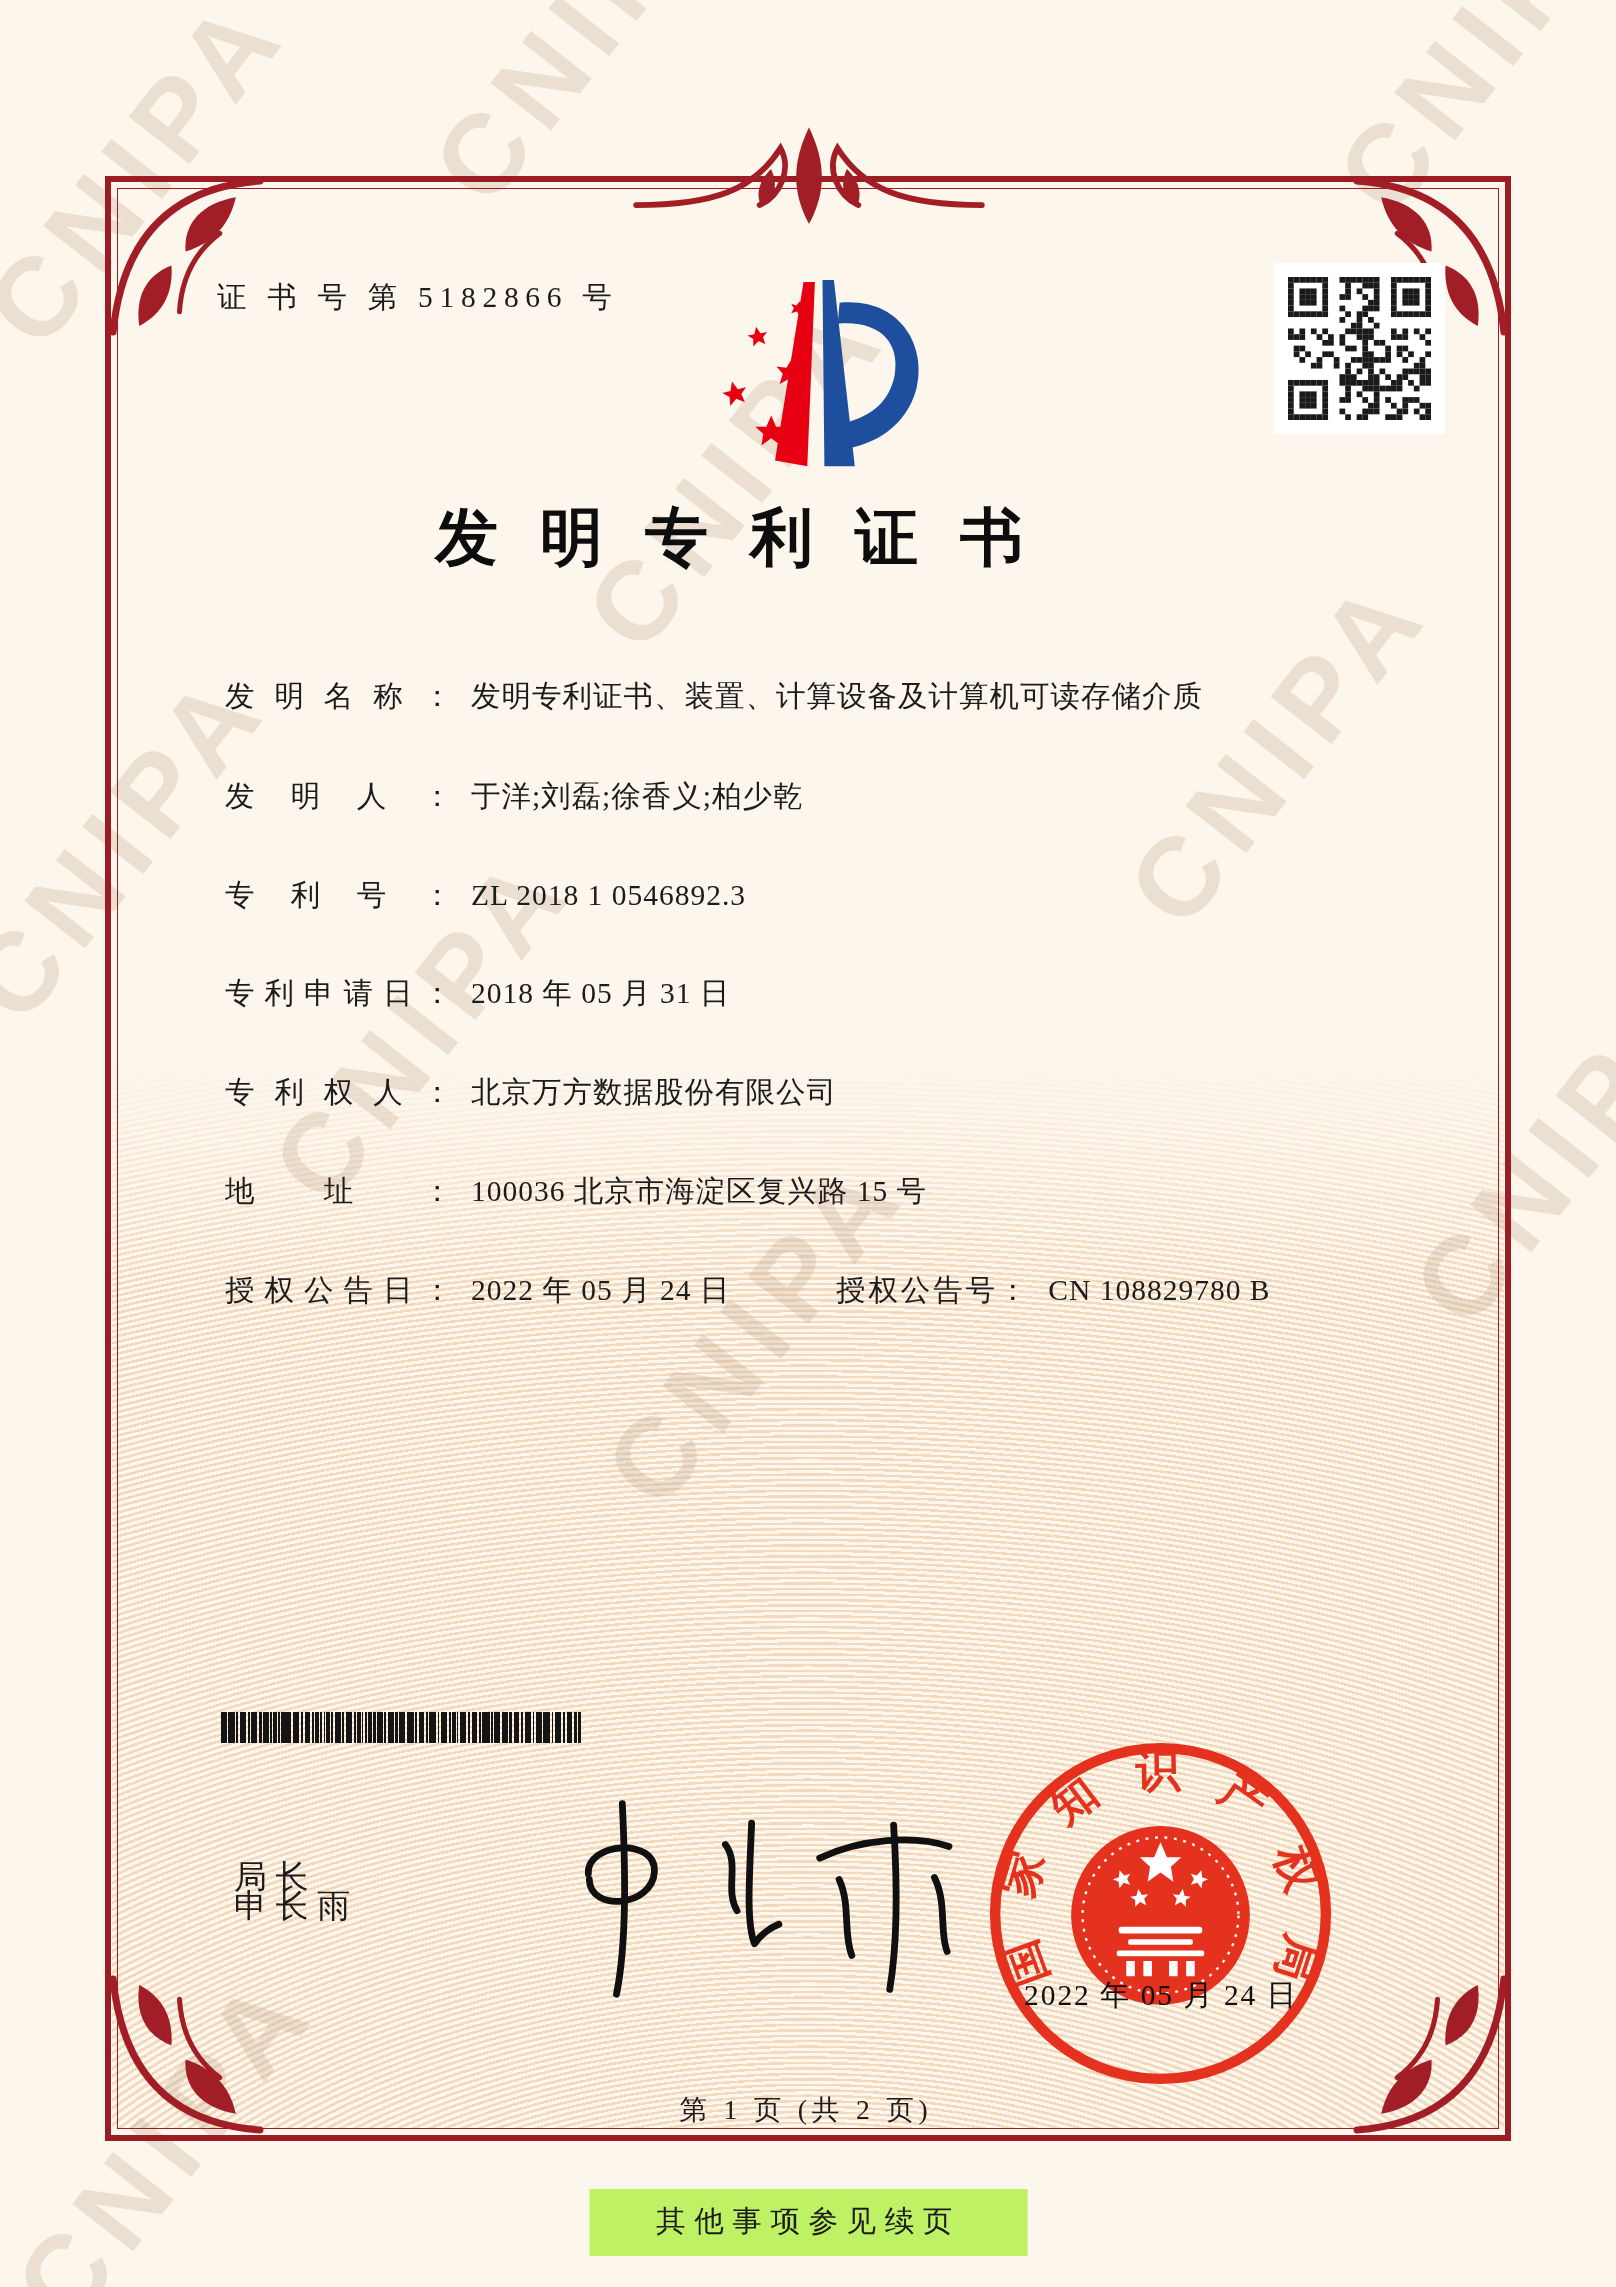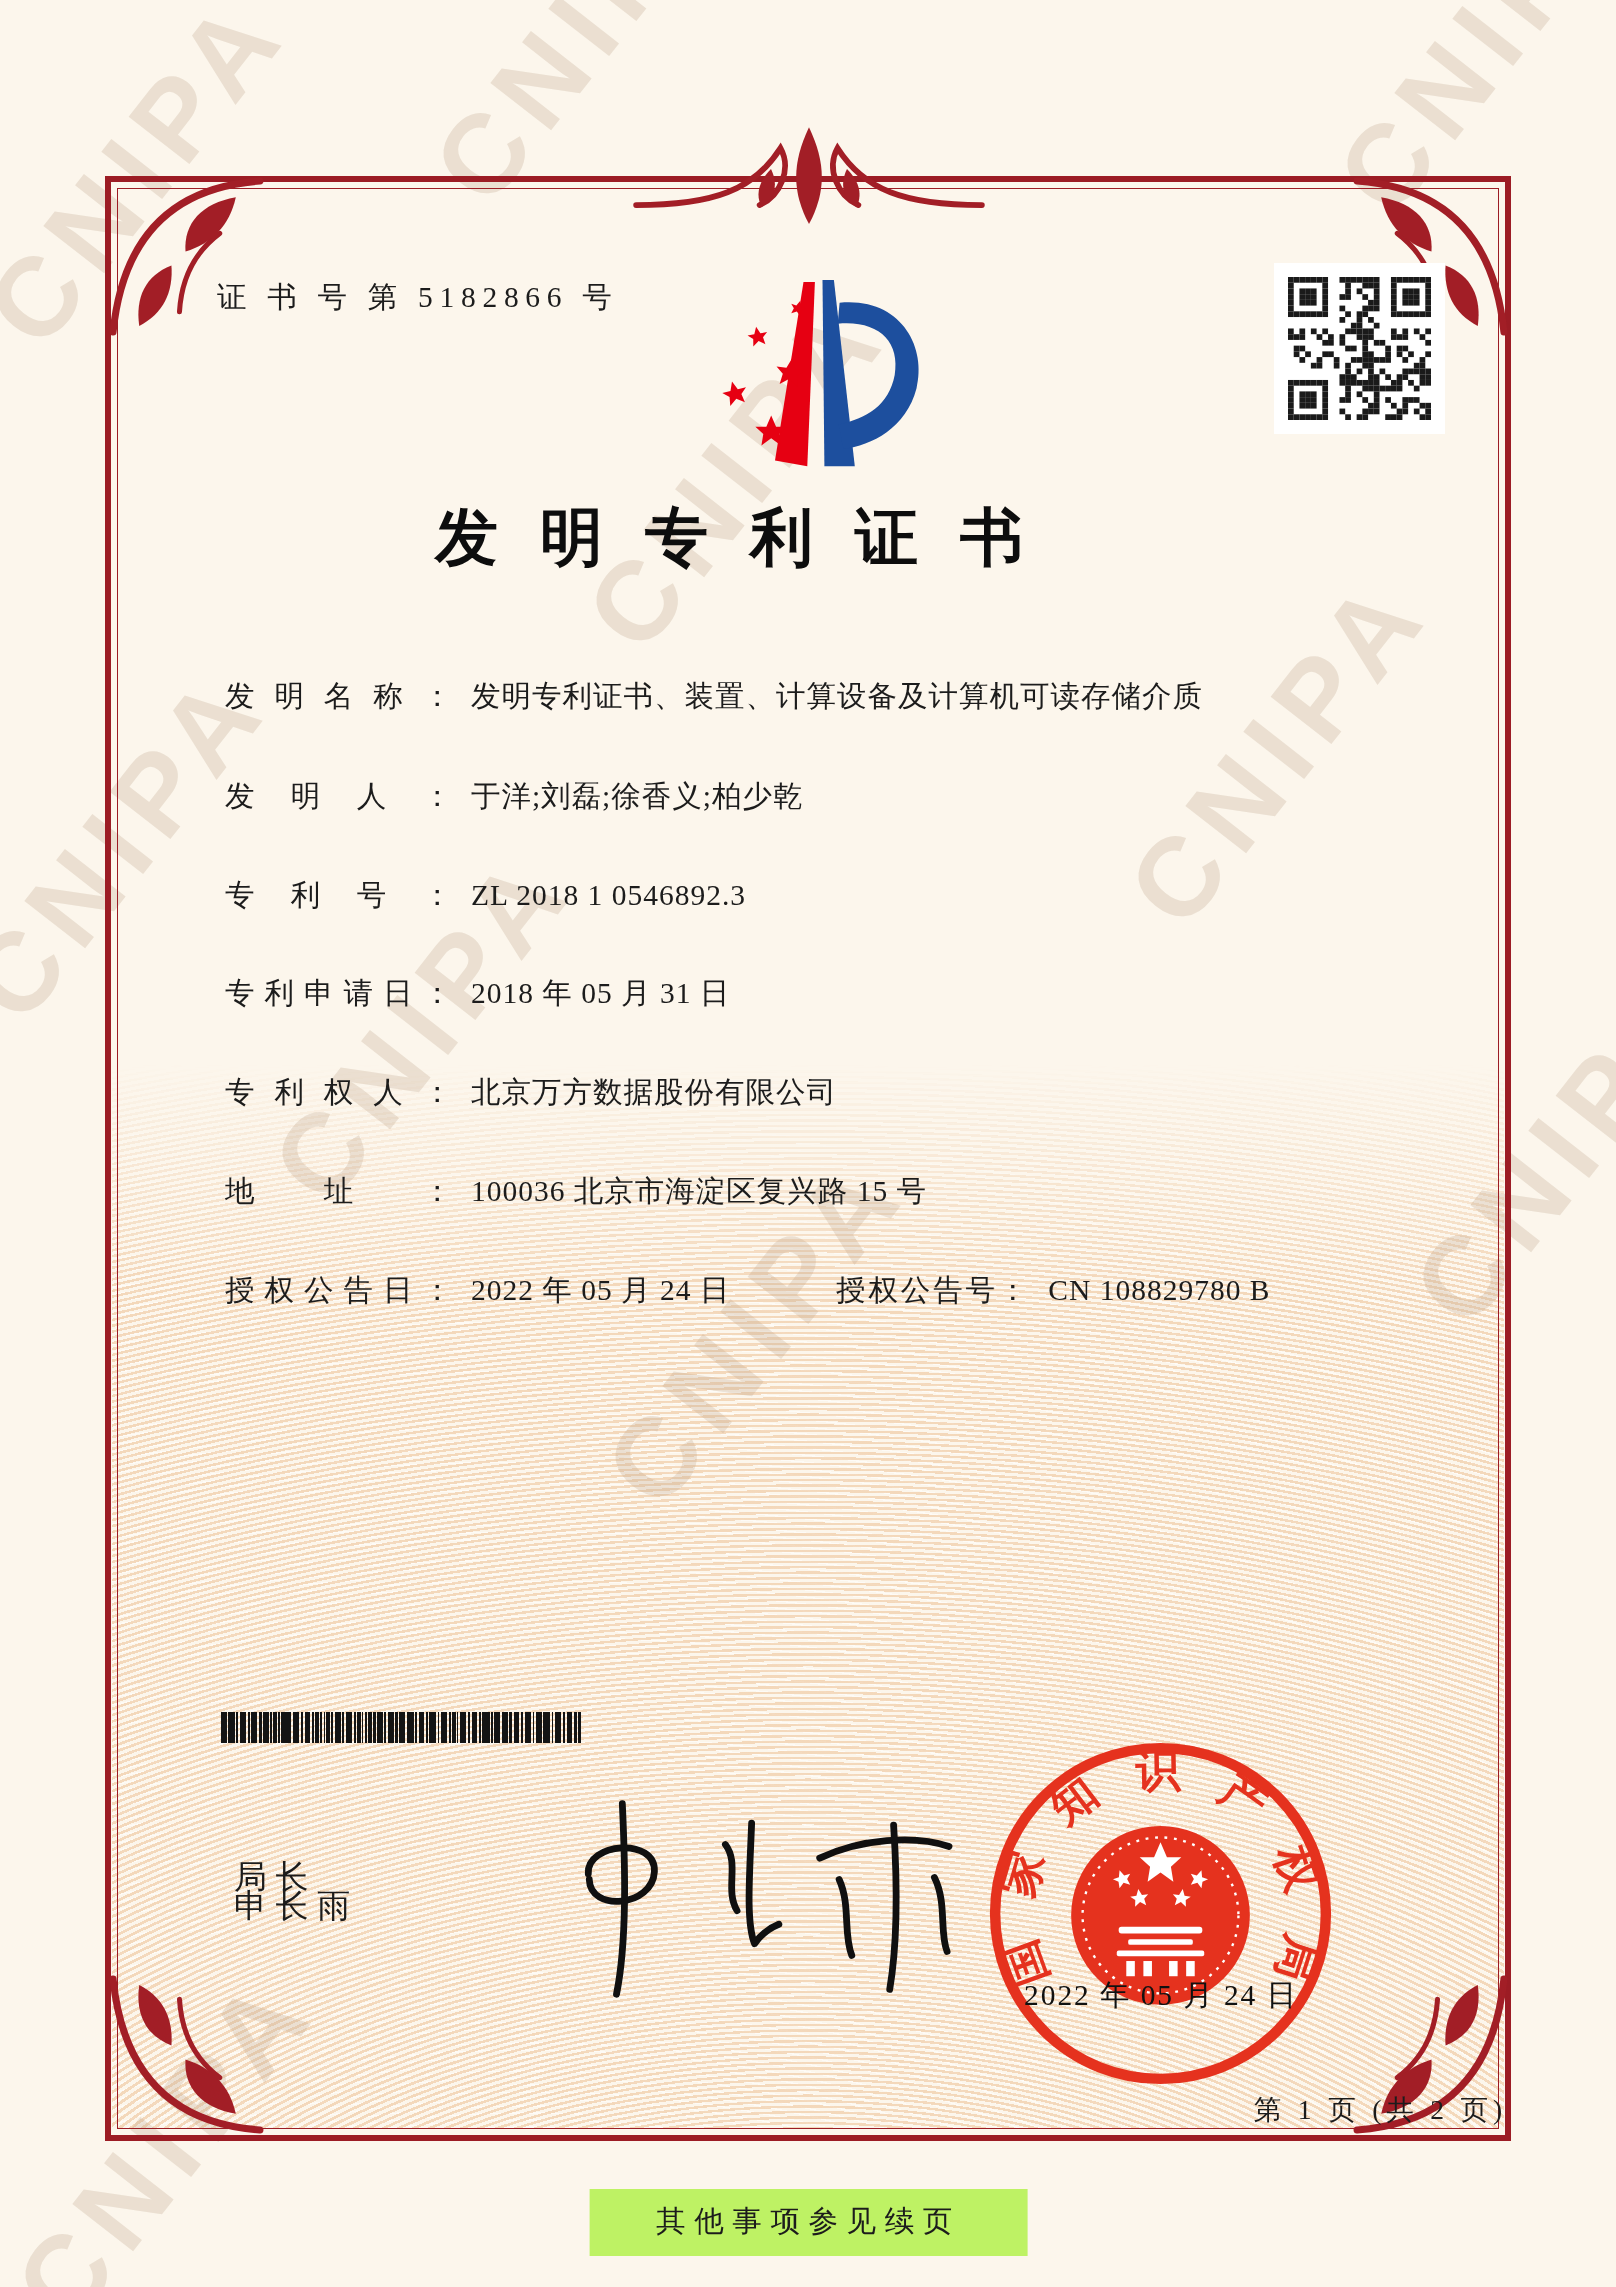--- a/index.html
+++ b/index.html
@@ -42,21 +42,21 @@
       background:
         repeating-linear-gradient(90deg,#141414 0 1.9px,transparent 1.9px 3.8px),
         repeating-linear-gradient(90deg,#141414 0 3.8px,transparent 3.8px 10.5px),
         repeating-linear-gradient(90deg,#141414 0 1px,transparent 1px 6.7px);}
   .director,.directorname{position:absolute;left:234px;font-size:33px;letter-spacing:8.6px;z-index:4;}
   .director{top:1855px}.directorname{top:1884px}
   .signature{position:absolute;left:528px;top:1788px;width:457px;height:219px;z-index:5;}
   .seal{position:absolute;left:978px;top:1731px;width:365px;height:365px;z-index:6;}
   .sealdate{position:absolute;left:989px;top:1976px;width:344px;text-align:center;
             font-size:29.5px;letter-spacing:1.9px;color:#111;z-index:7;}
-  .pageinfo{position:absolute;left:105px;top:2091px;width:1402px;text-align:right;
+  .pageinfo{position:absolute;left:105px;top:2091px;width:1402px;text-align:center;
             font-size:27.6px;letter-spacing:4.8px;z-index:4;}
   .footnote{position:absolute;left:50%;top:2189px;transform:translateX(-50%);
             background:#bef264;padding:13.3px 67px;font-size:29.5px;letter-spacing:8.6px;
             white-space:nowrap;z-index:4;}
   .logo{position:absolute;left:699px;top:274px;width:228px;height:202px;z-index:4;}
   .qr{position:absolute;left:1274px;top:263px;width:171px;height:171px;background:#fff;
       display:flex;align-items:center;justify-content:center;z-index:4;}
 </style>
 </head>
 <body>

